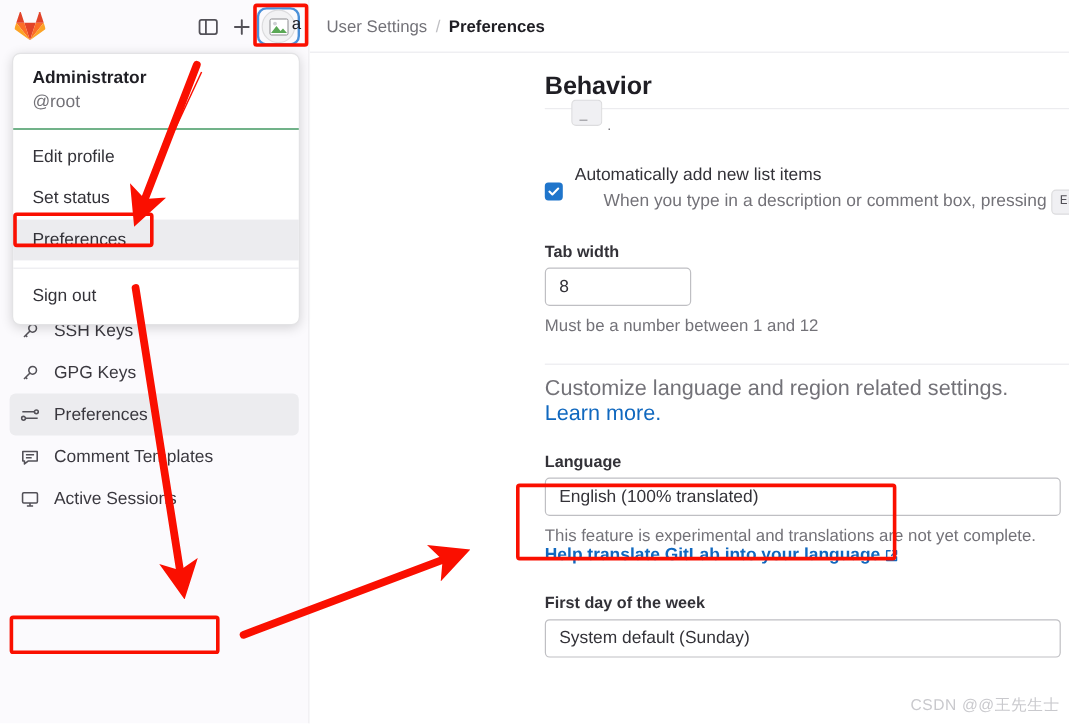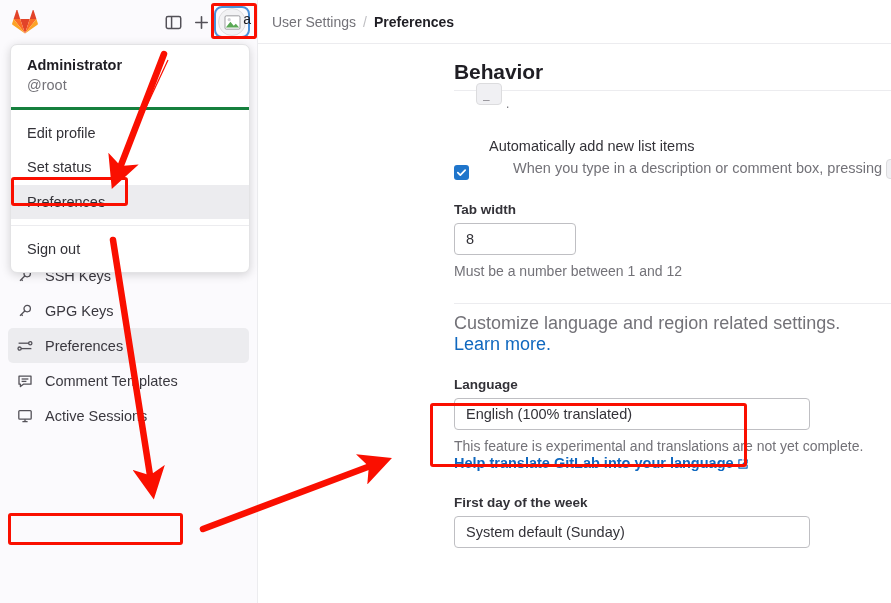--- a/index.html
+++ b/index.html
@@ -101,21 +101,21 @@
     position: absolute;
     left: 10px; top: 44px;
     width: 240px;
     background: #fff;
     border: 1px solid #e3e3e5;
     border-radius: 7px;
     box-shadow: 0 2px 10px rgba(0,0,0,.16);
     z-index: 20;
     padding: 0;
   }
-  .dd-head { padding: 11px 16px 12px 16px; border-bottom: 3px solid #15803d; }
+  .dd-head { padding: 11px 16px 12px 16px; border-bottom: 1px solid #15803d; }
   .dd-name { font-size: 14.5px; font-weight: 700; color: #1f1e24; line-height: 1.35; }
   .dd-handle { font-size: 14.5px; color: #737278; line-height: 1.35; }
   .dd-group { padding: 6px 0; border-bottom: 1px solid #ececef; }
   .dd-group.last { border-bottom: none; }
   .dd-item {
     display: block;
     padding: 7px 16px;
     font-size: 14.5px;
     color: #333238;
     line-height: 1.4;
@@ -174,21 +174,21 @@
     vertical-align: middle;
   }
   .clip-kbd {
     position: absolute; left: 22px; top: -8px;
     height: 22px; width: 26px;
     overflow: hidden;
   }
   .clip-kbd .kbd { width: 26px; height: 22px; line-height: 24px; }
   .clip-dot { position: absolute; left: 52px; top: 6px; font-size: 12px; color: #737278; }
 
-  .check-row { display: flex; gap: 20px; margin-top: 16px; align-items: flex-end; }
+  .check-row { display: flex; gap: 10px; margin-top: 16px; align-items: center; }
   .cbox {
     width: 15px; height: 15px; flex: 0 0 15px;
     background: #1f75cb; border-radius: 3px;
     margin-top: 3px;
     display: flex; align-items: center; justify-content: center;
   }
   .cbox svg { width: 11px; height: 11px; }
   .chk-label { font-size: 14.5px; color: #333238; line-height: 1.45; }
   .chk-help { font-size: 14.5px; color: #737278; line-height: 1.5; margin-top: 1px; white-space: nowrap; margin-left: 24px; }
 
@@ -198,21 +198,21 @@
     height: 32px;
     border: 1px solid #bfbfc3;
     border-radius: 4px;
     display: flex; align-items: center;
     padding: 0 11px;
     font-size: 14.5px;
     color: #333238;
     background: #fff;
   }
   .inp.narrow { width: 122px; }
-  .inp.wide { width: 356px; }
+  .inp.wide { width: 430px; }
   .help { font-size: 14px; color: #737278; margin-top: 8px; }
   .hr { border-top: 1px solid #ececef; margin-top: 24px; width: 437px; }
   .desc { font-size: 18px; color: #737278; margin-top: 9px; }
   .lnk { color: #1068bf; text-decoration: none; }
   .lnk-row { font-size: 14.5px; margin-top: 1px; font-weight: bold; }
   .ext-ico { display: inline-block; vertical-align: -2px; margin-left: 3px; }
 
   .hl-language {
     position: absolute;
     left: 430px; top: 403px;
@@ -460,20 +460,21 @@
               <path d="M8.2 2.2h3.6v3.6"></path>
               <line x1="11.6" y1="2.4" x2="7" y2="7"></line>
             </svg></span>
       </div>
 
       <div class="field-label">First day of the week</div>
       <div class="inp wide">System default (Sunday)</div>
 
     </div>
 
+    <div class="watermark">CSDN @@王先生士</div>
   </div>
 
   <div class="hl-language"></div>
 
   <svg class="arrows" viewBox="0 0 891 603">
     <defs>
       <marker id="ah" markerWidth="5" markerHeight="5" refX="3.2" refY="2.5" orient="auto">
         <path d="M0,0 L5,2.5 L0,5 L1.2,2.5 z" fill="#fa0f00"></path>
       </marker>
     </defs>

